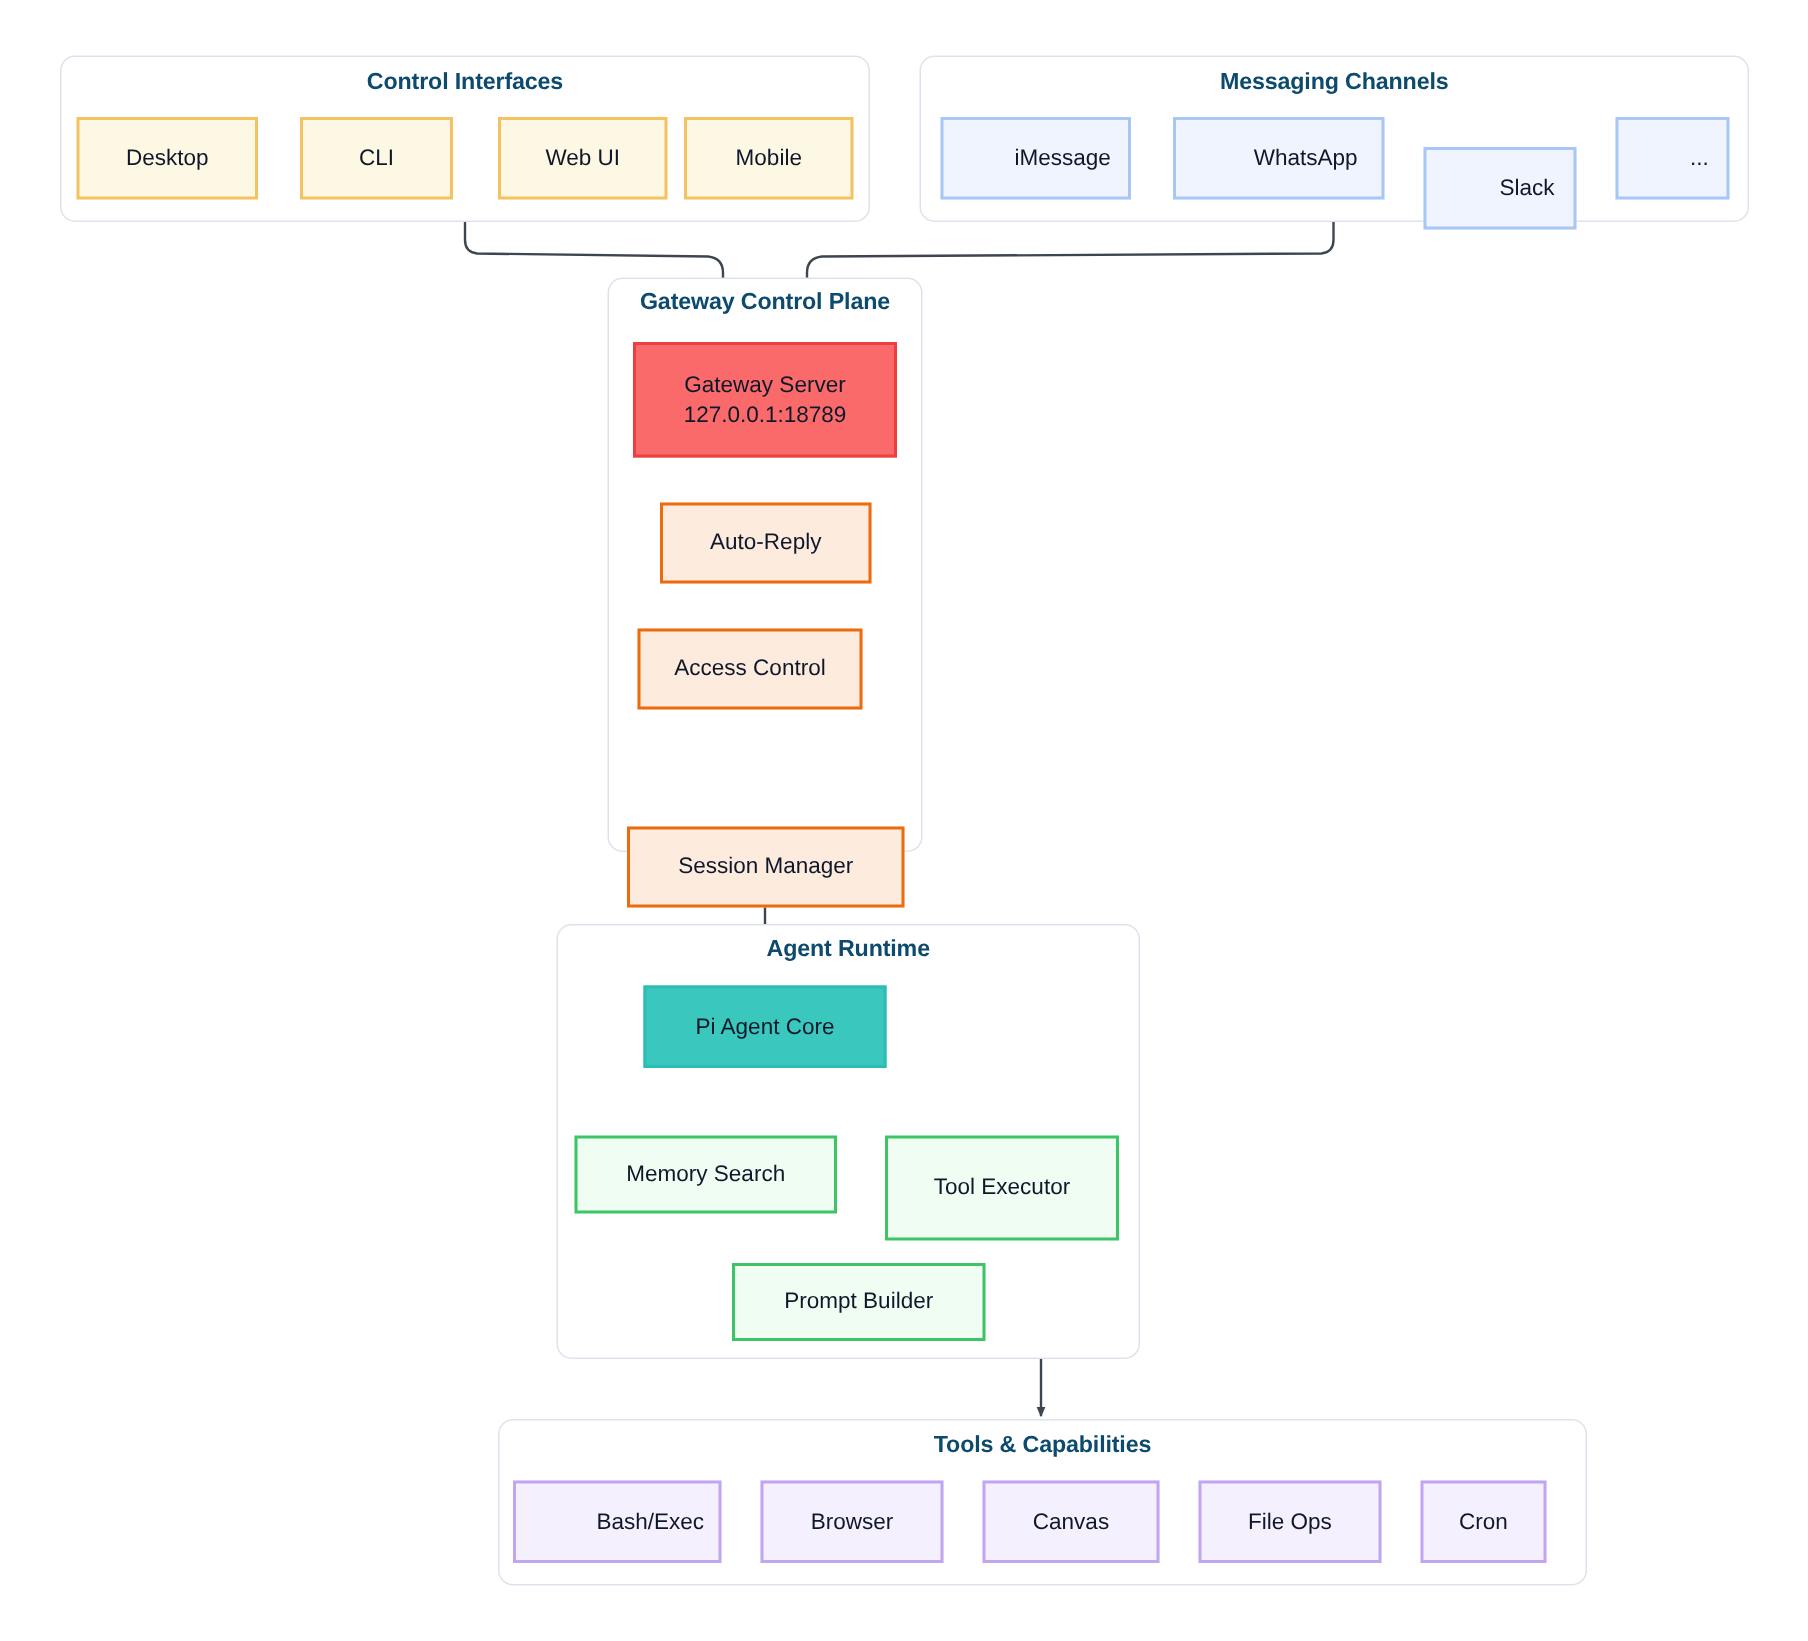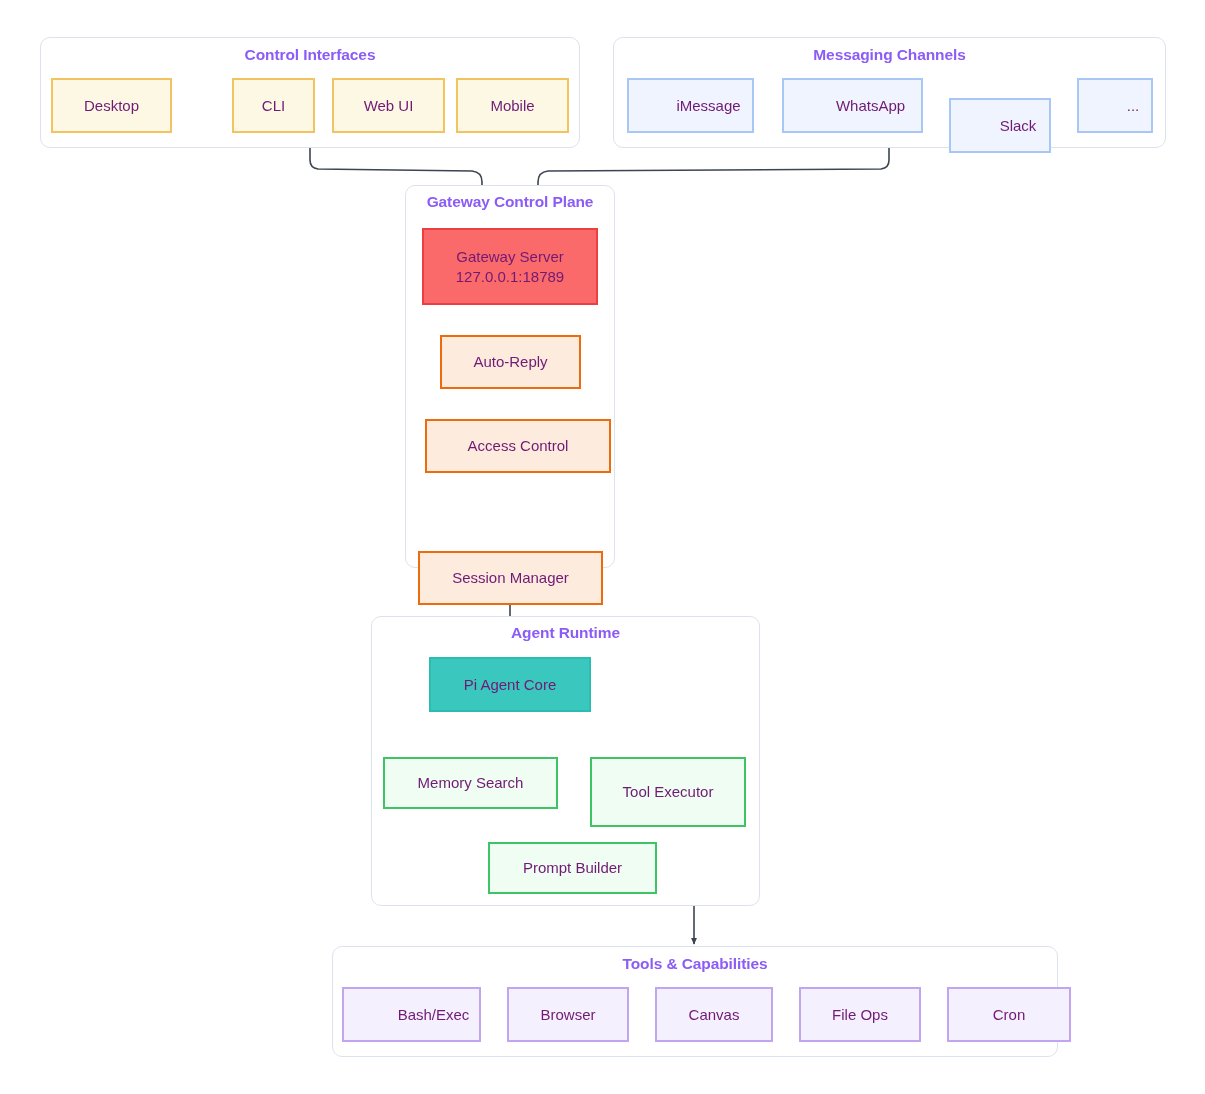--- a/index.html
+++ b/index.html
@@ -26,35 +26,35 @@
     background: #ffffff;
     box-sizing: border-box;
   }
   .group-title {
     position: absolute;
     left: 0;
     right: 0;
     text-align: center;
     font-size: 15.5px;
     font-weight: bold;
-    color: #8b5cf6;
+    color: #0c4a6e;
     letter-spacing: -0.1px;
   }
   
   .node {
     position: absolute;
     box-sizing: border-box;
     border: 2px solid #999;
     background: #fff;
     display: flex;
     align-items: center;
     justify-content: center;
     text-align: center;
     font-size: 15px;
-    color: #701a75;
+    color: #0f172a;
     line-height: 1.32;
     white-space: pre-line;
   }
   .n-yellow { border-color: #f3c362; background: #fdf8e3; }
   .n-blue   { border-color: #a8c7f5; background: #eff4fe; padding-left: 36px; }
   .n-red    { border-color: #ec3f3f; background: #fa6a6a; }
   .n-orange { border-color: #ec6b0c; background: #fdebdd; }
   .n-teal   { border-color: #2bbcb2; background: #3ac8be; }
   .n-green  { border-color: #3cc465; background: #f0fdf2; }
   .n-purple { border-color: #c2a5f0; background: #f5f0fe; }
@@ -97,51 +97,51 @@
       <path d="M640,808 L640,820 Q640,828 632,829 L621,831 Q613,832 613,841 L613,841"></path>
 
       <path d="M694,808 L694,944"></path>
     </g>
   </svg>
 
   <div class="group" style="left:40px; top:37px; width:540px; height:111px;">
     <div class="group-title" style="top:8px;">Control Interfaces</div>
   </div>
   <div class="node n-yellow" style="left:51px; top:78px; width:121px; height:55px;">Desktop</div>
-  <div class="node n-yellow" style="left:200px; top:78px; width:83px; height:55px;margin-left:32px;">CLI</div>
+  <div class="node n-yellow" style="left:200px; top:78px; width:102px; height:55px;">CLI</div>
   <div class="node n-yellow" style="left:332px; top:78px; width:113px; height:55px;">Web UI</div>
   <div class="node n-yellow" style="left:456px; top:78px; width:113px; height:55px;">Mobile</div>
 
   <div class="group" style="left:613px; top:37px; width:553px; height:111px;">
     <div class="group-title" style="top:8px;">Messaging Channels</div>
   </div>
   <div class="node n-blue" style="left:627px; top:78px; width:127px; height:55px;">iMessage</div>
   <div class="node n-blue" style="left:782px; top:78px; width:141px; height:55px;">WhatsApp</div>
   <div class="node n-blue" style="left:949px; top:78px; width:102px; height:55px;margin-top:20px;">Slack</div>
   <div class="node n-blue" style="left:1077px; top:78px; width:76px; height:55px;">...</div>
 
   <div class="group" style="left:405px; top:185px; width:210px; height:383px;">
     <div class="group-title" style="top:7px;">Gateway Control Plane</div>
   </div>
   <div class="node n-red" style="left:422px; top:228px; width:176px; height:77px;">Gateway Server
 127.0.0.1:18789</div>
   <div class="node n-orange" style="left:440px; top:335px; width:141px; height:54px;">Auto-Reply</div>
-  <div class="node n-orange" style="left:425px; top:419px; width:186px; height:54px;">Access Control</div>
+  <div class="node n-orange" style="left:425px; top:419px; width:150px; height:54px;">Access Control</div>
   <div class="node n-orange" style="left:418px; top:503px; width:185px; height:54px;margin-top:48px;">Session Manager</div>
 
   <div class="group" style="left:371px; top:616px; width:389px; height:290px;">
     <div class="group-title" style="top:7px;">Agent Runtime</div>
   </div>
   <div class="node n-teal" style="left:429px; top:657px; width:162px; height:55px;">Pi Agent Core</div>
   <div class="node n-green" style="left:383px; top:757px; width:175px; height:52px;">Memory Search</div>
   <div class="node n-green" style="left:590px; top:757px; width:156px; height:70px;">Tool Executor</div>
   <div class="node n-green" style="left:488px; top:842px; width:169px; height:52px;">Prompt Builder</div>
 
   <div class="group" style="left:332px; top:946px; width:726px; height:111px;">
     <div class="group-title" style="top:8px;">Tools &amp; Capabilities</div>
   </div>
   <div class="node n-purple" style="left:342px; top:987px; width:139px; height:55px;padding-left:44px;">Bash/Exec</div>
   <div class="node n-purple" style="left:507px; top:987px; width:122px; height:55px;">Browser</div>
   <div class="node n-purple" style="left:655px; top:987px; width:118px; height:55px;">Canvas</div>
   <div class="node n-purple" style="left:799px; top:987px; width:122px; height:55px;">File Ops</div>
-  <div class="node n-purple" style="left:947px; top:987px; width:124px; height:55px;">Cron</div>
+  <div class="node n-purple" style="left:947px; top:987px; width:84px; height:55px;">Cron</div>
 
 </div>
 
 </body></html>

